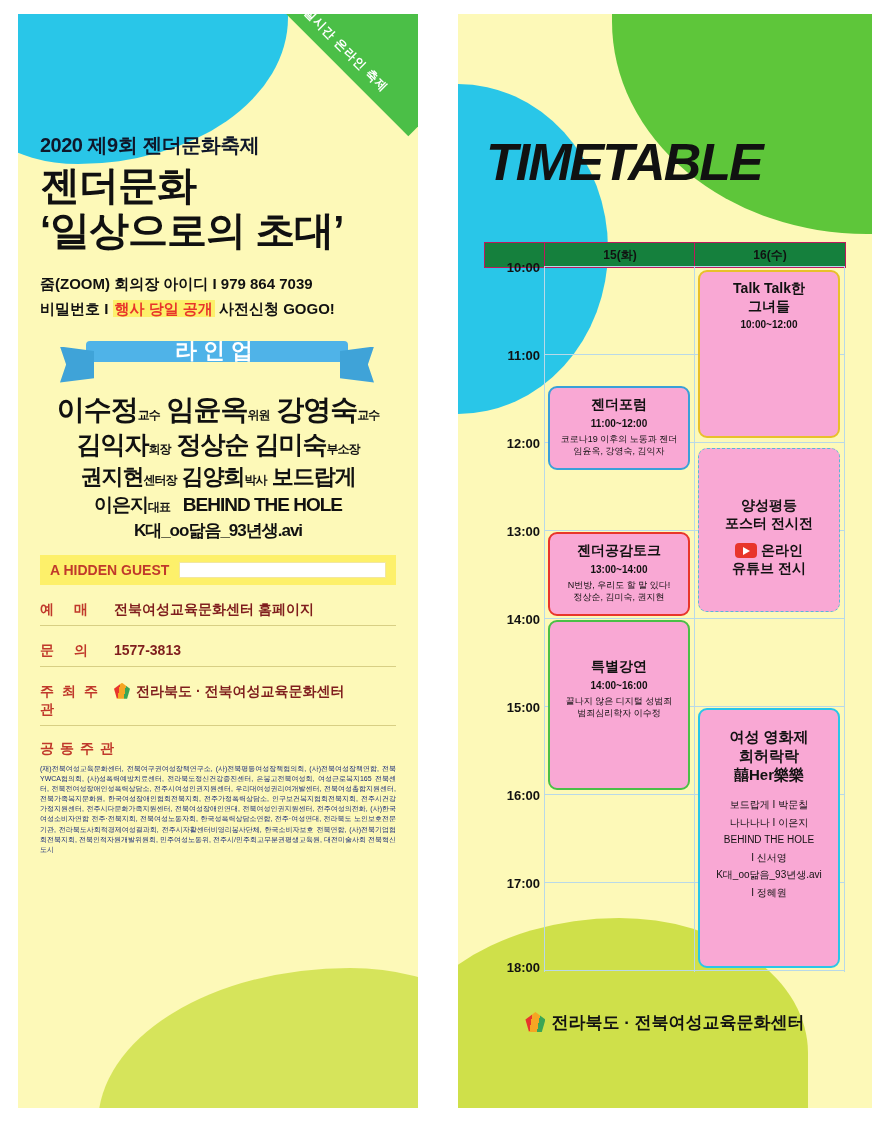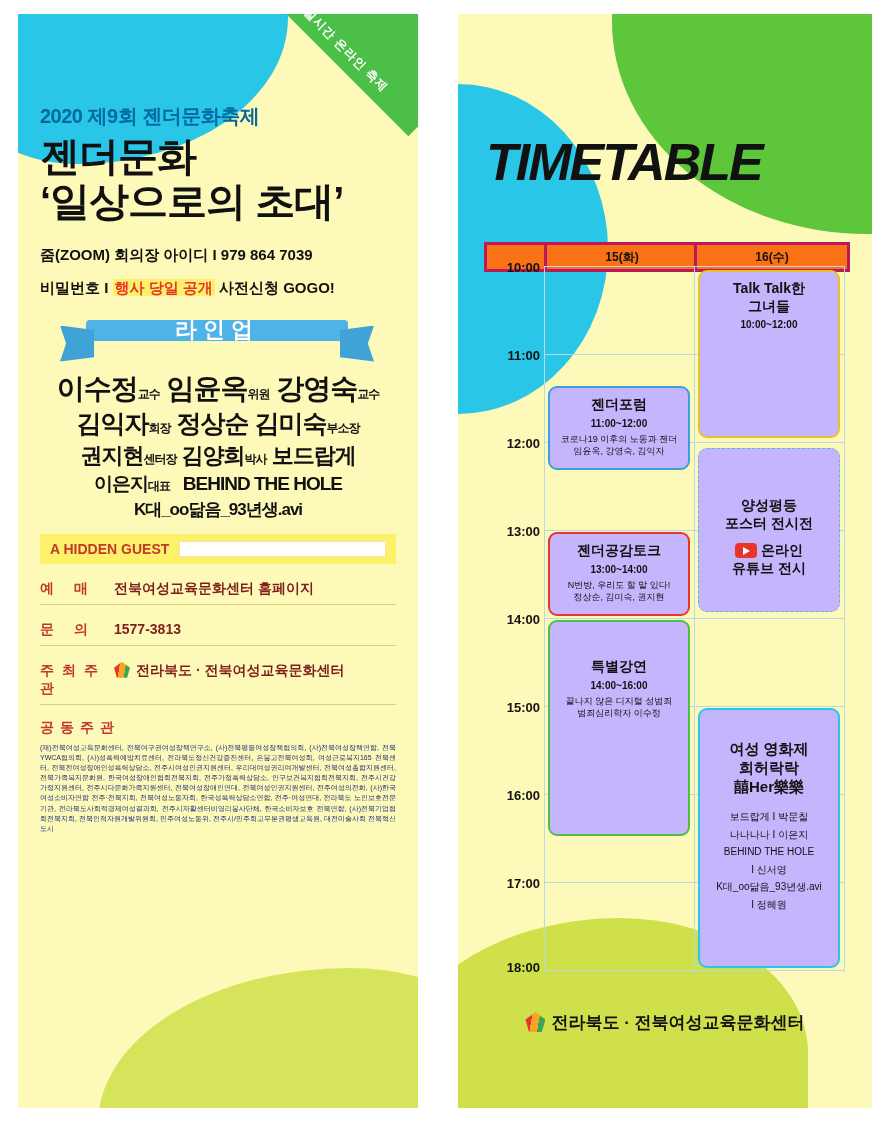--- a/index.html
+++ b/index.html
@@ -5,25 +5,25 @@
   html,body{margin:0;padding:0;background:#ffffff;}
   body{width:890px;height:1122px;font-family:"Liberation Sans",sans-serif;position:relative;overflow:hidden;}
 
   .poster{position:absolute;top:14px;left:18px;width:400px;height:1094px;background:#fdf9b8;overflow:hidden;}
   .poster .cyan-blob{position:absolute;top:-80px;left:-60px;width:330px;height:230px;background:#29c6e8;border-radius:0 0 70% 40%;}
   .poster .corner-ribbon{position:absolute;top:-46px;right:-60px;width:210px;height:110px;background:#4bbf47;transform:rotate(45deg);}
   .poster .corner-ribbon span{position:absolute;bottom:8px;left:0;width:100%;text-align:center;color:#fff;font-size:12px;font-weight:bold;letter-spacing:1px;}
   .poster .green-bottom{position:absolute;bottom:-120px;right:-100px;width:420px;height:260px;background:#cfe04a;border-radius:60% 40% 0 0;opacity:.85;}
 
   .p-inner{position:relative;z-index:3;padding:0 22px;}
-  .t-year{margin-top:89px;font-size:20px;font-weight:bold;color:#0369a1;letter-spacing:-.5px;}
+  .t-year{margin-top:118px;font-size:20px;font-weight:bold;color:#0f172a;letter-spacing:-.5px;}
   .t-big1{font-size:40px;font-weight:bold;color:#111;line-height:1.12;margin-top:4px;letter-spacing:-1px;}
   .t-big2{font-size:40px;font-weight:bold;color:#111;line-height:1.12;letter-spacing:-1px;}
   .zoomline{margin-top:22px;font-size:15px;font-weight:bold;color:#111;}
-  .zoomline2{margin-top:14px;font-size:15px;font-weight:bold;color:#111;}
+  .zoomline2{margin-top:6px;font-size:15px;font-weight:bold;color:#111;}
   .hl-red{color:#e8352b;}
   .hl-box{background:#fdf06a;padding:0 2px;}
 
   .ribbon-wrap{position:relative;margin:22px 0 0 0;height:46px;}
   .ribbon{position:absolute;left:46px;top:0;width:262px;height:21px;background:#4fb3e8;border-radius:4px;display:flex;align-items:center;justify-content:center;color:#fff;font-size:22px;font-weight:bold;letter-spacing:6px;}
   .ribbon:before,.ribbon:after{content:"";position:absolute;top:6px;width:34px;height:36px;background:#3fa3d8;}
   .ribbon:before{left:-26px;clip-path:polygon(0 0,100% 12%,100% 88%,0 100%,18% 50%);}
   .ribbon:after{right:-26px;clip-path:polygon(0 12%,100% 0,82% 50%,100% 100%,0 88%);}
 
   .lineup{margin-top:8px;text-align:center;color:#111;}
@@ -51,29 +51,29 @@
   .co-title{margin-top:14px;font-size:14px;font-weight:bold;color:#c0392b;letter-spacing:6px;}
   .fineprint{margin-top:6px;font-size:7px;line-height:1.45;color:#1a2c7a;text-align:justify;}
 
   .timetable{position:absolute;top:14px;left:458px;width:414px;height:1094px;background:#fdf9b8;overflow:hidden;}
   .tt .green-top{position:absolute;top:-30px;right:-40px;width:300px;height:250px;background:#5ec63a;border-radius:0 0 0 85%;}
   .tt .cyan-left{position:absolute;top:70px;left:-150px;width:300px;height:330px;background:#29c6e8;border-radius:50%;}
   .tt .lime-bottom{position:absolute;bottom:-110px;left:-70px;width:420px;height:300px;background:#cfe04a;border-radius:55% 45% 0 0;}
   .tt-title{position:absolute;top:118px;left:28px;font-size:52px;font-weight:bold;font-style:italic;letter-spacing:-2px;color:#111;z-index:4;}
 
   .grid{position:absolute;top:228px;left:26px;width:360px;height:730px;z-index:5;}
-  .col-head{position:absolute;top:0;height:24px;background:#f97316;color:#111;font-size:12px;font-weight:bold;display:flex;align-items:center;justify-content:center;border:3px solid #be185d;}
+  .col-head{position:absolute;top:0;height:24px;background:#15803d;color:#111;font-size:12px;font-weight:bold;display:flex;align-items:center;justify-content:center;border:1px solid #be185d;}
   .ch-blank{left:0;width:60px;}
   .ch1{left:60px;width:150px;}
   .ch2{left:210px;width:150px;}
   .hour{position:absolute;left:0;width:56px;text-align:right;font-size:13px;font-weight:bold;color:#111;}
   .hline{position:absolute;left:60px;width:300px;height:1px;background:#b9d9e8;}
   .vline{position:absolute;top:24px;width:1px;height:706px;background:#b9d9e8;}
 
-  .ev{position:absolute;border-radius:9px;box-sizing:border-box;padding:8px 6px;text-align:center;background:#c4b5fd;}
+  .ev{position:absolute;border-radius:9px;box-sizing:border-box;padding:8px 6px;text-align:center;background:#f9a8d4;}
   .ev .eh{font-size:14px;font-weight:bold;color:#111;line-height:1.25;}
   .ev .et{font-size:10px;font-weight:bold;color:#111;margin-top:4px;}
   .ev .ed{font-size:9px;color:#111;margin-top:4px;line-height:1.4;}
   .ev.blue{border:2px solid #3aa0d8;margin-top:30px;}
   .ev.yellow{border:2px solid #e8c02a;}
   .ev.red{border:2px solid #e8352b;}
   .ev.green{border:2px solid #4bbf47;}
   .ev.dashed{border:1px dashed #59b8d8;}
   .ev.cyan{border:2px solid #29c6e8;}
   .yt{display:inline-block;width:22px;height:15px;background:#e8352b;border-radius:4px;position:relative;vertical-align:-3px;margin-right:4px;}
@@ -225,27 +225,27 @@
         <span class="yt"></span>온라인<br>유튜브 전시
       </div>
     </div>
 
     <div class="ev red" style="left:64px;top:290px;width:142px;height:84px;">
       <div class="eh">젠더공감토크</div>
       <div class="et">13:00~14:00</div>
       <div class="ed">N번방, 우리도 할 말 있다!<br>정상순, 김미숙, 권지현</div>
     </div>
 
-    <div class="ev green" style="left:64px;top:378px;width:142px;height:216px;padding-top:36px;">
+    <div class="ev green" style="left:64px;top:378px;width:142px;height:170px;padding-top:36px;">
       <div class="eh">특별강연</div>
       <div class="et">14:00~16:00</div>
       <div class="ed">끝나지 않은 디지털 성범죄<br>범죄심리학자 이수정</div>
     </div>
 
-    <div class="ev cyan" style="left:214px;top:466px;width:142px;height:260px;padding-top:30px;">
+    <div class="ev cyan" style="left:214px;top:466px;width:142px;height:260px;padding-top:18px;">
       <div class="eh big">여성 영화제<br>희허락락<br>囍Her樂樂</div>
       <div class="ed" style="margin-top:12px;font-size:10px;font-weight:normal;line-height:1.75;">
         보드랍게 I 박문칠<br>나나나나 I 이은지<br>BEHIND THE HOLE<br>I 신서영<br>K대_oo닮음_93년생.avi<br>I 정혜원
       </div>
     </div>
   </div>
 
   <div class="tt-foot">
     <span class="logo-mark"></span><span>전라북도 · 전북여성교육문화센터</span>
   </div>

